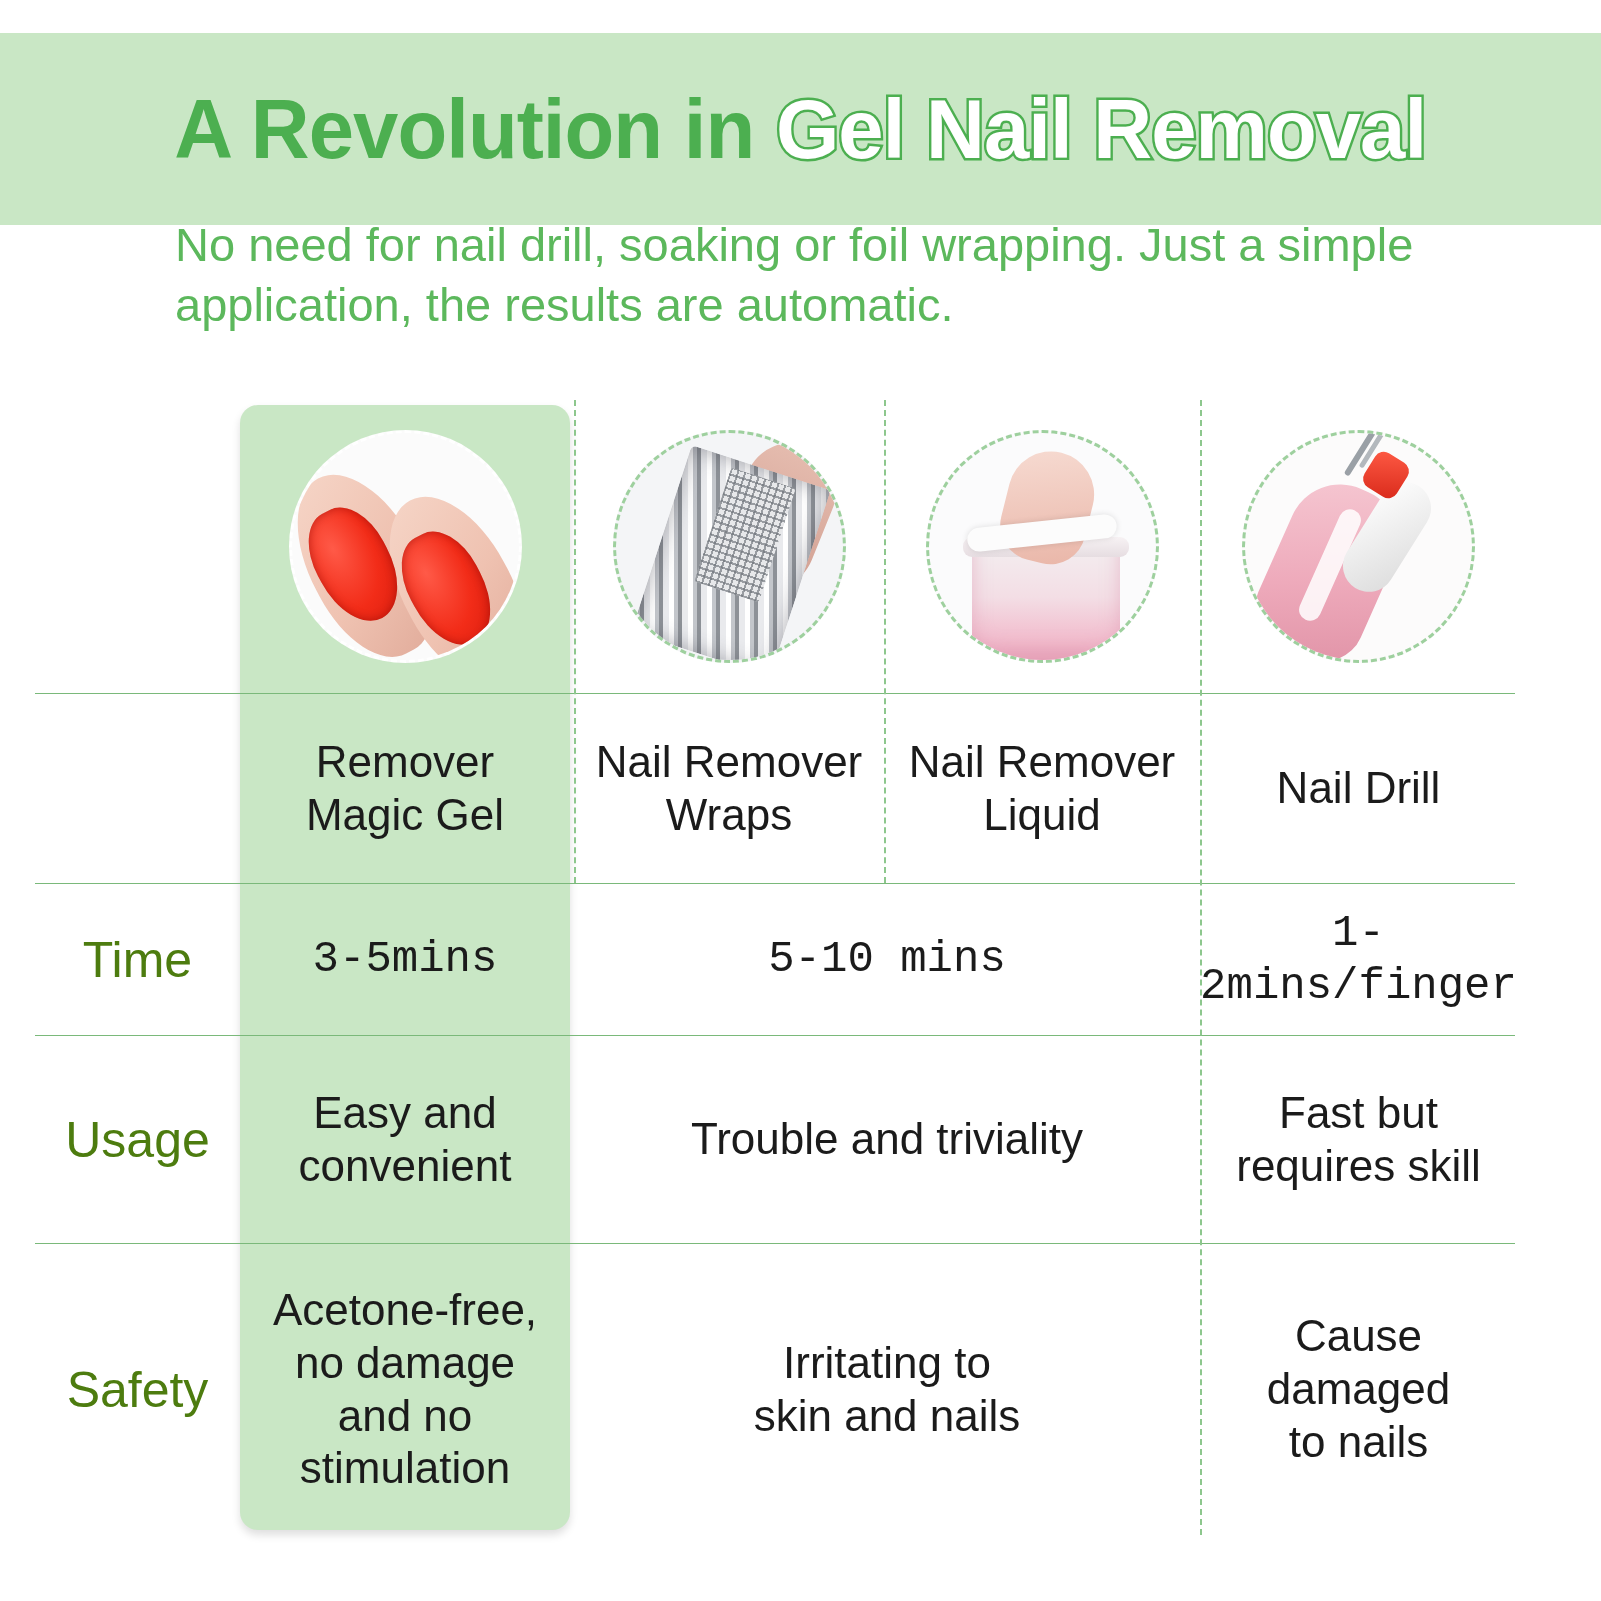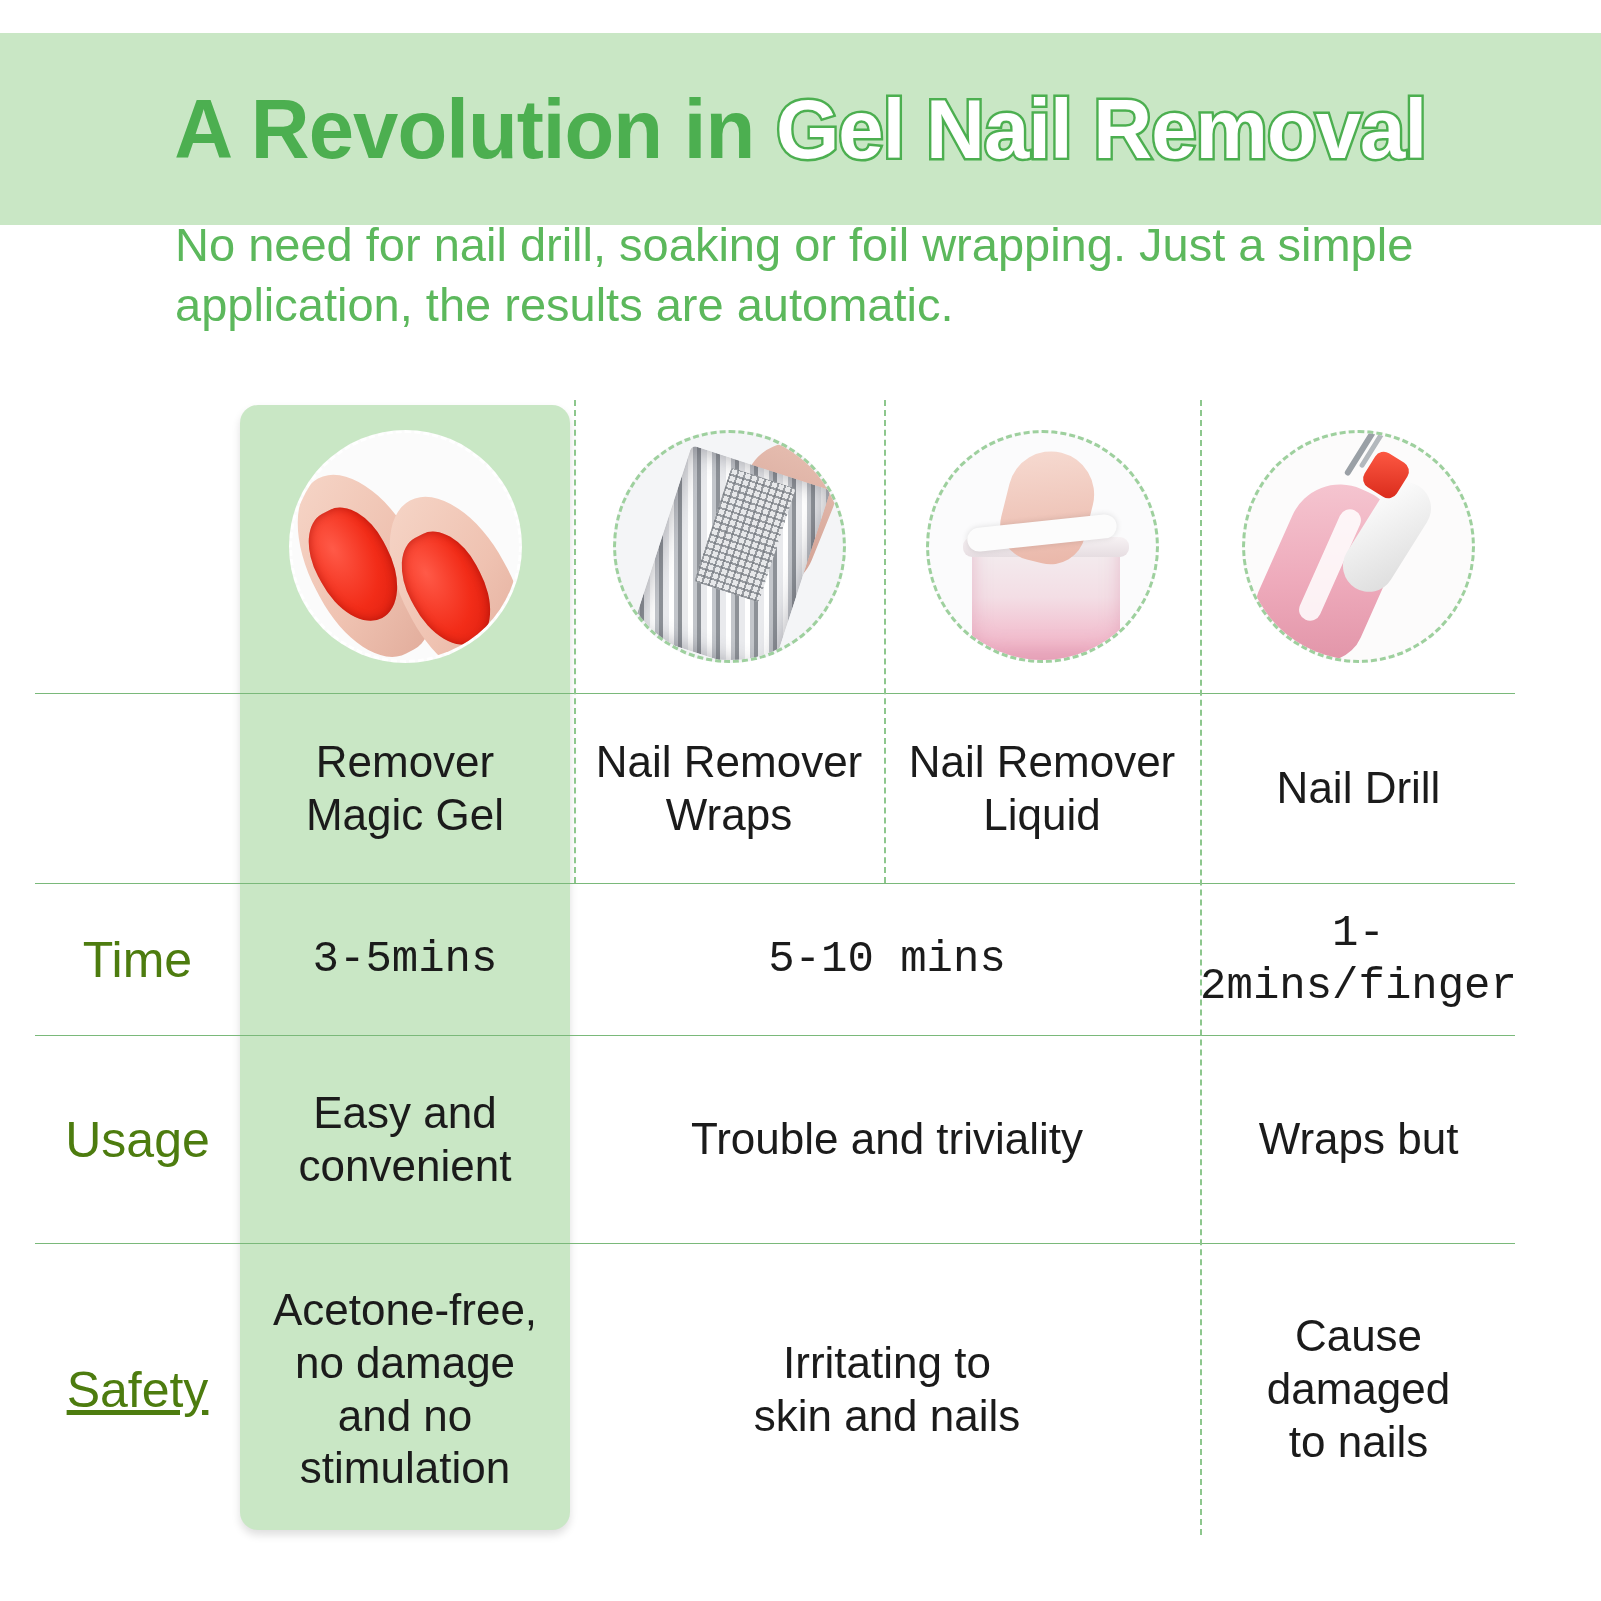--- a/index.html
+++ b/index.html
@@ -199,21 +199,21 @@
   .c-name-4{ left:1167px; width:313px; }
 
   
   .rowlabel{
     position:absolute; left:0px; width:205px;
     color:#4d7c0f; font-size:50px;
     display:flex; align-items:center; justify-content:center;
   }
   .rl-time  { top:484px; height:151px; }
   .rl-usage { top:636px; height:207px; }
-  .rl-safety{ top:844px; height:291px;text-decoration:underline; }
+  .rl-safety{ top:844px; height:291px; }
 
   
   .v-row1{ top:484px; height:151px; font-size:44px;font-family:Liberation Mono, monospace; }
   .v-row2{ top:636px; height:207px; font-size:44px; }
   .v-row3{ top:844px; height:291px; font-size:44px; }
 
   .c-hl   { left:205px; width:330px; }
   .c-span { left:541px; width:622px; }
   .c-last { left:1167px; width:313px; }
 </style>
@@ -309,21 +309,22 @@
 
   <div class="cell v-row2 c-hl">
     <div>
       <div>Easy and</div>
       <div>convenient</div>
     </div>
   </div>
   <div class="cell v-row2 c-span">Trouble and triviality</div>
   <div class="cell v-row2 c-last">
     <div>
-      <div>Wraps but</div>
+      <div>Fast but</div>
+      <div>requires skill</div>
     </div>
   </div>
 
   <div class="cell v-row3 c-hl">
     <div>
       <div>Acetone-free,</div>
       <div>no damage</div>
       <div>and no</div>
       <div>stimulation</div>
     </div>

